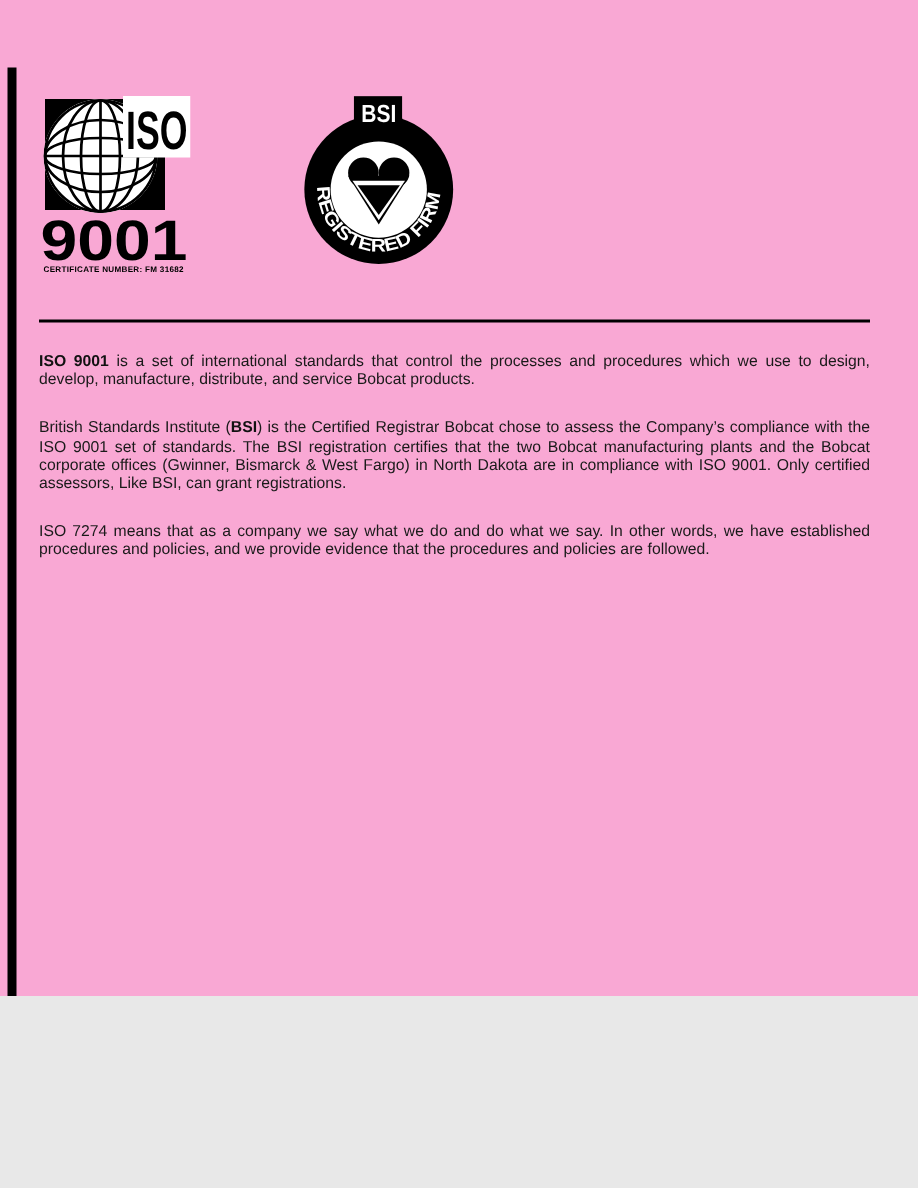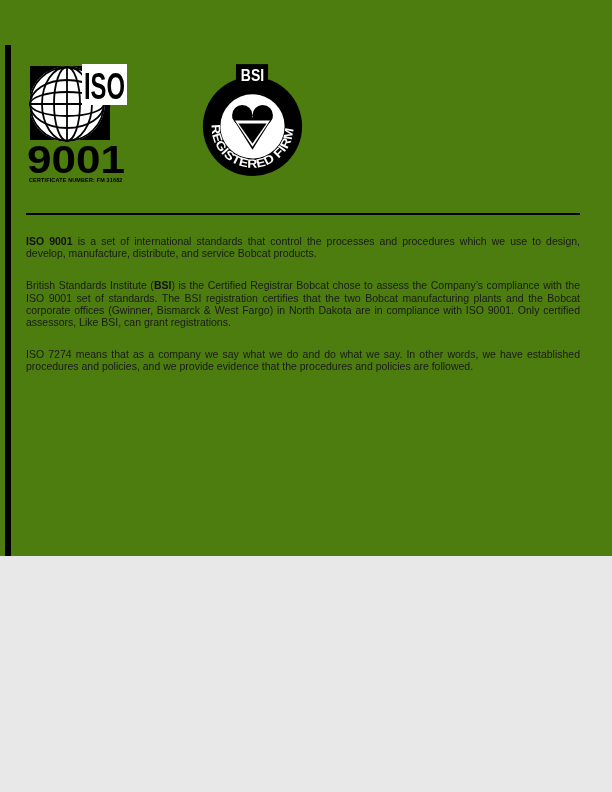--- a/index.html
+++ b/index.html
@@ -1,19 +1,19 @@
 <!DOCTYPE html>
 <html><head>
 <meta charset="utf-8">
 <style>
   html,body{margin:0;padding:0;background:#e8e8e8;}
   .page{
     position:relative;
-    width:612px;height:556px;
-    background:#4d7c0f;
+    width:612px;height:664px;
+    background:#f9a8d4;
     margin:0 auto;
     overflow:hidden;
     font-family:"Liberation Sans", sans-serif;
     color:#111;
   }
   .scan-bar{
     position:absolute;left:5px;top:45px;width:6px;height:747px;
     background:#000;
   }
   .logo-iso{position:absolute;left:25px;top:62px;}

